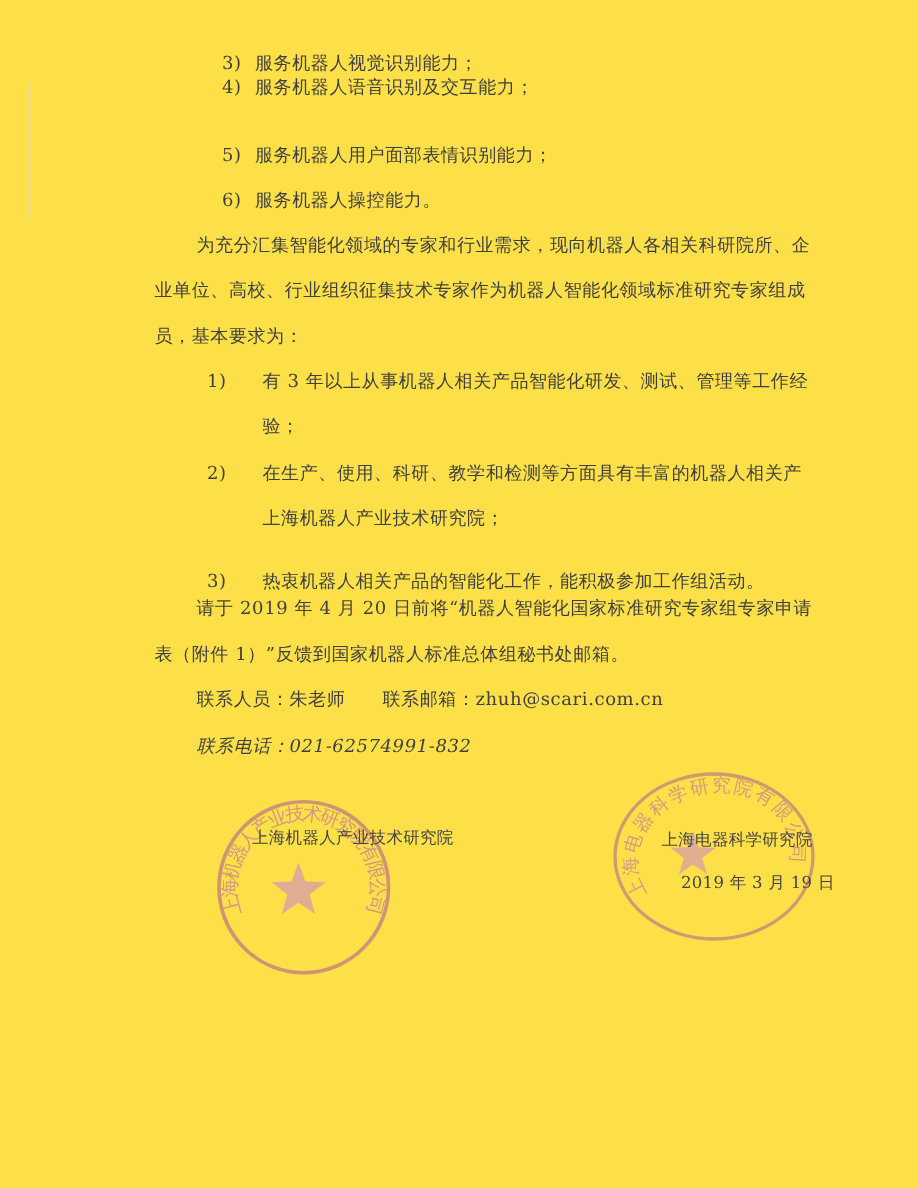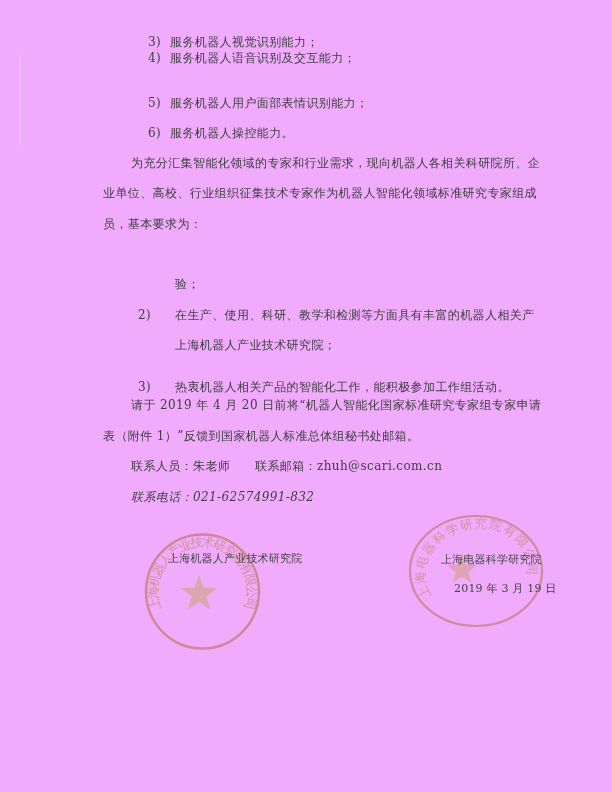--- a/index.html
+++ b/index.html
@@ -1,20 +1,20 @@
 <!DOCTYPE html>
 <html><head>
 <meta charset="utf-8">
 <style>
   html,body{margin:0;padding:0;background:#e9e9e9;}
   .page{
     position:relative;
     width:612px;height:792px;
     margin:0 auto;
-    background:#f0abfc;
+    background:#fde047;
     overflow:hidden;
     font-family:"DejaVu Serif","Liberation Serif",serif;
     color:#3f3f3f;
   }
   .ln{
     position:absolute;
     font-size:12px;
     line-height:18px;
     height:18px;
     white-space:pre;
@@ -48,20 +48,21 @@
 
   <div class="ln" style="left:148px;top:33px;"><span class="num-cap">3)</span><span>服务机器人视觉识别能力；</span></div>
   <div class="ln" style="left:148px;top:49px;"><span class="num-cap">4)</span><span>服务机器人语音识别及交互能力；</span></div>
   <div class="ln" style="left:148px;top:94px;"><span class="num-cap">5)</span><span>服务机器人用户面部表情识别能力；</span></div>
   <div class="ln" style="left:148px;top:124px;"><span class="num-cap">6)</span><span>服务机器人操控能力。</span></div>
 
   <div class="ln" style="left:131px;top:154px;">为充分汇集智能化领域的专家和行业需求，现向机器人各相关科研院所、企</div>
   <div class="ln" style="left:103px;top:184px;">业单位、高校、行业组织征集技术专家作为机器人智能化领域标准研究专家组成</div>
   <div class="ln" style="left:103px;top:215px;">员，基本要求为：</div>
 
+  <div class="ln" style="left:138px;top:245px;"><span class="num-req">1)</span><span>有 3 年以上从事机器人相关产品智能化研发、测试、管理等工作经</span></div>
   <div class="ln" style="left:175px;top:275px;">验；</div>
   <div class="ln" style="left:138px;top:306px;"><span class="num-req">2)</span><span>在生产、使用、科研、教学和检测等方面具有丰富的机器人相关产</span></div>
   <div class="ln" style="left:175px;top:336px;">上海机器人产业技术研究院；</div>
   <div class="ln" style="left:138px;top:366px;margin-top:12px;"><span class="num-req">3)</span><span>热衷机器人相关产品的智能化工作，能积极参加工作组活动。</span></div>
 
   <div class="ln" style="left:131px;top:396px;">请于 2019 年 4 月 20 日前将“机器人智能化国家标准研究专家组专家申请</div>
   <div class="ln" style="left:103px;top:427px;">表（附件 1）”反馈到国家机器人标准总体组秘书处邮箱。</div>
 
   <div class="ln" style="left:131px;top:457px;">联系人员：朱老师　　联系邮箱：zhuh@scari.com.cn</div>
   <div class="ln" style="left:131px;top:488px;font-style:italic;">联系电话：021-62574991-832</div>

